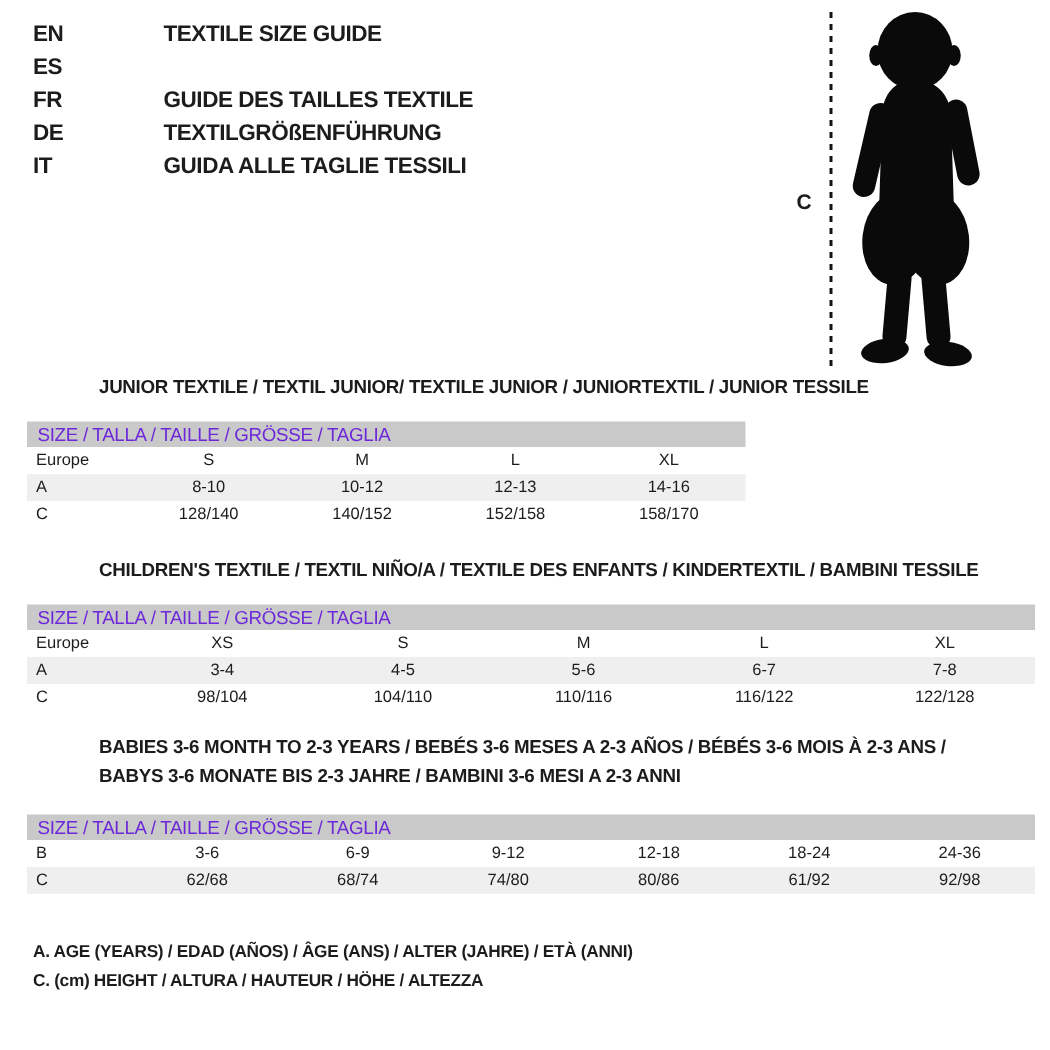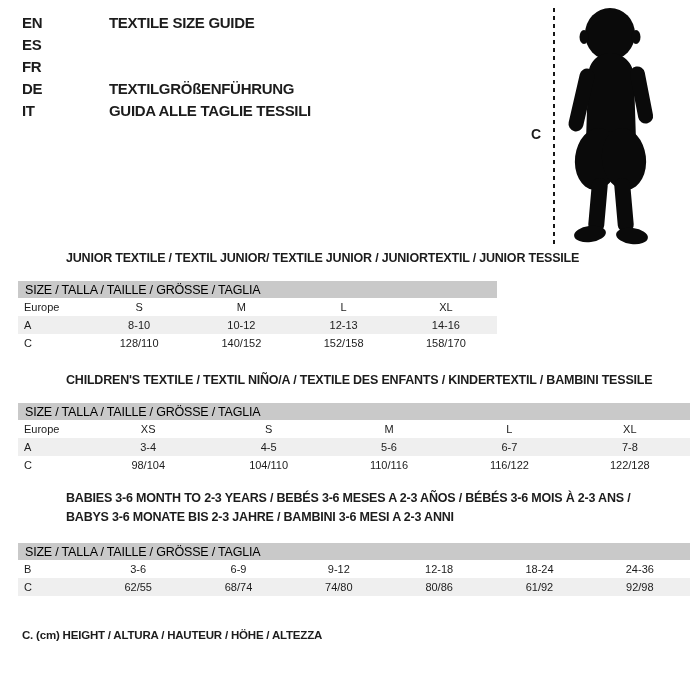--- a/index.html
+++ b/index.html
@@ -28,21 +28,21 @@
   .t1{left:22px;top:249px;}
   .t2{left:22px;top:371px;}
   .t3{left:22px;top:489px;}
 
   
   .size-table{left:18px;}
   .tbl1{top:281px;width:479px;}
   .tbl2{top:403px;width:672px;}
   .tbl3{top:543px;width:672px;}
   .size-header{height:17px;background:#c9c9c9;display:flex;align-items:center;
-    padding-left:7px;font-size:12.5px;color:#000000;letter-spacing:-0.2px;box-sizing:border-box;}
+    padding-left:7px;font-size:12.5px;color:#6d28d9;letter-spacing:-0.2px;box-sizing:border-box;}
   .tr{display:flex;height:18px;align-items:center;font-size:11px;}
   .tr.shaded{background:#efefef;}
   .row-label{width:70px;padding-left:6px;box-sizing:border-box;}
   .td{flex:1;text-align:center;}
 
   
   .legend{left:22px;top:626px;}
   .legend-line{font-weight:700;font-size:11.5px;line-height:19px;letter-spacing:-0.2px;white-space:nowrap;}
 </style>
 </head>
@@ -51,20 +51,21 @@
 <div class="abs lang-block">
   <div class="lang-row">
     <span class="lang-code">EN</span>
     <span class="lang-title">TEXTILE SIZE GUIDE</span>
   </div>
   <div class="lang-row">
     <span class="lang-code">ES</span>
   </div>
   <div class="lang-row">
     <span class="lang-code">FR</span>
+    <span class="lang-title">GUIDE DES TAILLES TEXTILE</span>
   </div>
   <div class="lang-row">
     <span class="lang-code">DE</span>
     <span class="lang-title">TEXTILGRÖßENFÜHRUNG</span>
   </div>
   <div class="lang-row">
     <span class="lang-code">IT</span>
     <span class="lang-title">GUIDA ALLE TAGLIE TESSILI</span>
   </div>
 </div>
@@ -100,21 +101,21 @@
   </div>
   <div class="tr shaded">
     <span class="row-label">A</span>
     <span class="td">8-10</span>
     <span class="td">10-12</span>
     <span class="td">12-13</span>
     <span class="td">14-16</span>
   </div>
   <div class="tr">
     <span class="row-label">C</span>
-    <span class="td">128/110</span>
+    <span class="td">128/140</span>
     <span class="td">140/152</span>
     <span class="td">152/158</span>
     <span class="td">158/170</span>
   </div>
 </div>
 
 <div class="abs section-title t2">CHILDREN'S TEXTILE / TEXTIL NIÑO/A / TEXTILE DES ENFANTS / KINDERTEXTIL / BAMBINI TESSILE</div>
 <div class="abs size-table tbl2">
   <div class="size-header">SIZE / TALLA / TAILLE / GRÖSSE / TAGLIA</div>
   <div class="tr">
@@ -153,24 +154,25 @@
     <span class="row-label">B</span>
     <span class="td">3-6</span>
     <span class="td">6-9</span>
     <span class="td">9-12</span>
     <span class="td">12-18</span>
     <span class="td">18-24</span>
     <span class="td">24-36</span>
   </div>
   <div class="tr shaded">
     <span class="row-label">C</span>
-    <span class="td">62/55</span>
+    <span class="td">62/68</span>
     <span class="td">68/74</span>
     <span class="td">74/80</span>
     <span class="td">80/86</span>
     <span class="td">61/92</span>
     <span class="td">92/98</span>
   </div>
 </div>
 
 <div class="abs legend">
+  <div class="legend-line">A. AGE (YEARS) / EDAD (AÑOS) / ÂGE (ANS) / ALTER (JAHRE) / ETÀ (ANNI)</div>
   <div class="legend-line">C. (cm) HEIGHT / ALTURA / HAUTEUR / HÖHE / ALTEZZA</div>
 </div>
 
 </body></html>

